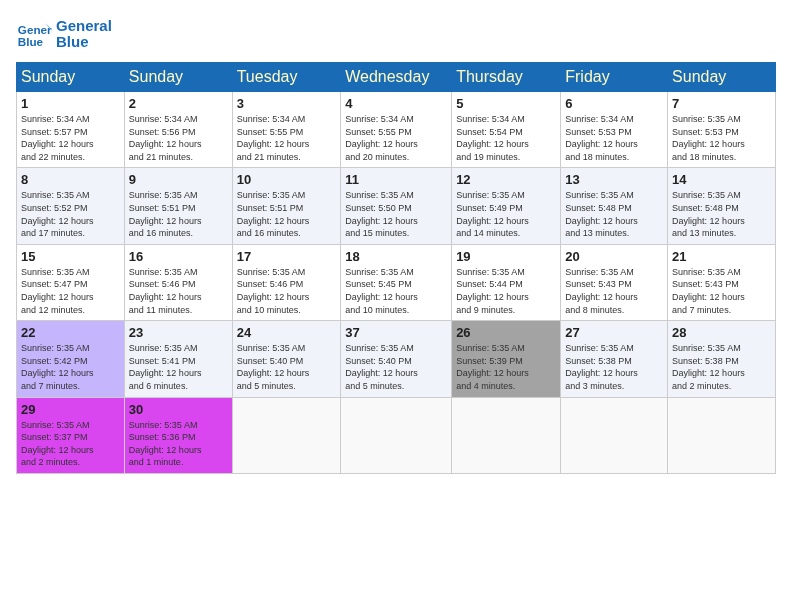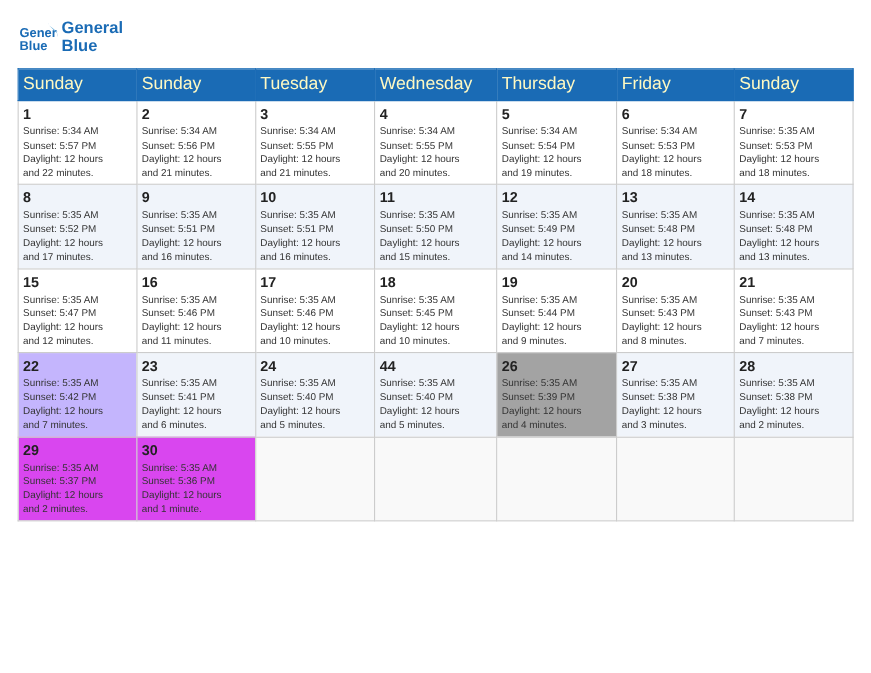--- a/index.html
+++ b/index.html
@@ -297,21 +297,21 @@
 and 6 minutes.</div>
           </td>
           <td style="background: rgb(240, 244, 250); margin-left: 30px;">
             <span class="day-num">24</span>
             <div class="day-info" style="white-space: pre-line;">Sunrise: 5:35 AM
 Sunset: 5:40 PM
 Daylight: 12 hours
 and 5 minutes.</div>
           </td>
           <td style="background: rgb(240, 244, 250);">
-            <span class="day-num">44</span>
+            <span class="day-num">37</span>
             <div class="day-info" style="white-space: pre-line;">Sunrise: 5:35 AM
 Sunset: 5:40 PM
 Daylight: 12 hours
 and 5 minutes.</div>
           </td>
           <td style="background: #a3a3a3;">
             <span class="day-num">26</span>
             <div class="day-info" style="white-space: pre-line;">Sunrise: 5:35 AM
 Sunset: 5:39 PM
 Daylight: 12 hours

